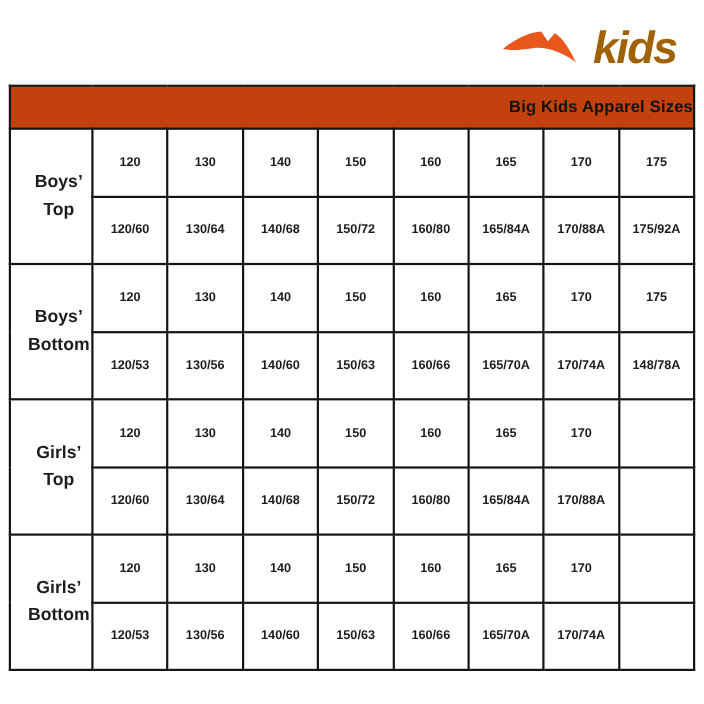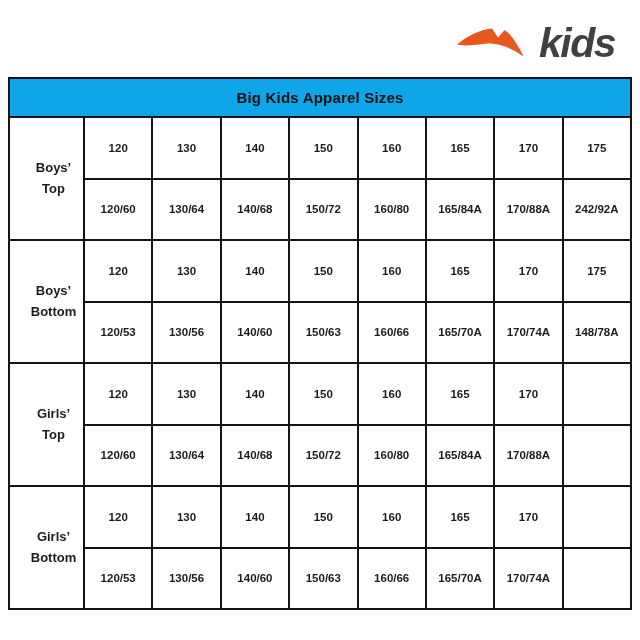--- a/index.html
+++ b/index.html
@@ -61,43 +61,43 @@
     padding: 0;
     overflow: hidden;
   }
   table.chart td.title-cell {
     height: 37px;
     font-size: 15px;
     color: #101010;
     letter-spacing: 0.2px;
   }
   table.chart td.group-label-cell {
-    font-size: 13px;
+    font-size: 16px;
     line-height: 1.55;
     padding-left: 14px;
   }
 </style>
 </head>
 <body>
 
 <div class="logo">
   <svg class="swoosh" viewBox="0 0 90 45" aria-hidden="true">
     <path d="M4,24.5 C18,12.5 34,5.5 47.5,4.5 L55,15.5 L63,6.5 C71,10.5 80,25 87,39.5 C70,27 52,21.5 38,23.5 C24,25.5 11,26.5 4,24.5 Z" fill="#E8581C"></path>
   </svg>
-  <span class="brand-text" style="color: #404040;">kids</span>
+  <span class="brand-text" style="color: #a16207;">kids</span>
 </div>
 
 <table class="chart">
   <colgroup>
     <col style="width:75px">
     <col span="8">
   </colgroup>
   <tbody>
     <tr>
-      <td colspan="9" class="title-cell" style="background: #0ea5e9;">Big Kids Apparel Sizes</td>
+      <td colspan="9" class="title-cell" style="background: #c2410c; text-align: right;">Big Kids Apparel Sizes</td>
     </tr>
 
     <tr>
       <td rowspan="2" class="group-label-cell">
         <span>Boys’</span><br>
         <span>Top</span>
       </td>
       <td>120</td>
       <td>130</td>
       <td>140</td>
@@ -108,21 +108,21 @@
       <td>175</td>
     </tr>
     <tr>
       <td>120/60</td>
       <td>130/64</td>
       <td>140/68</td>
       <td>150/72</td>
       <td>160/80</td>
       <td>165/84A</td>
       <td>170/88A</td>
-      <td>242/92A</td>
+      <td>175/92A</td>
     </tr>
 
     <tr>
       <td rowspan="2" class="group-label-cell">
         <span>Boys’</span><br>
         <span>Bottom</span>
       </td>
       <td>120</td>
       <td>130</td>
       <td>140</td>

